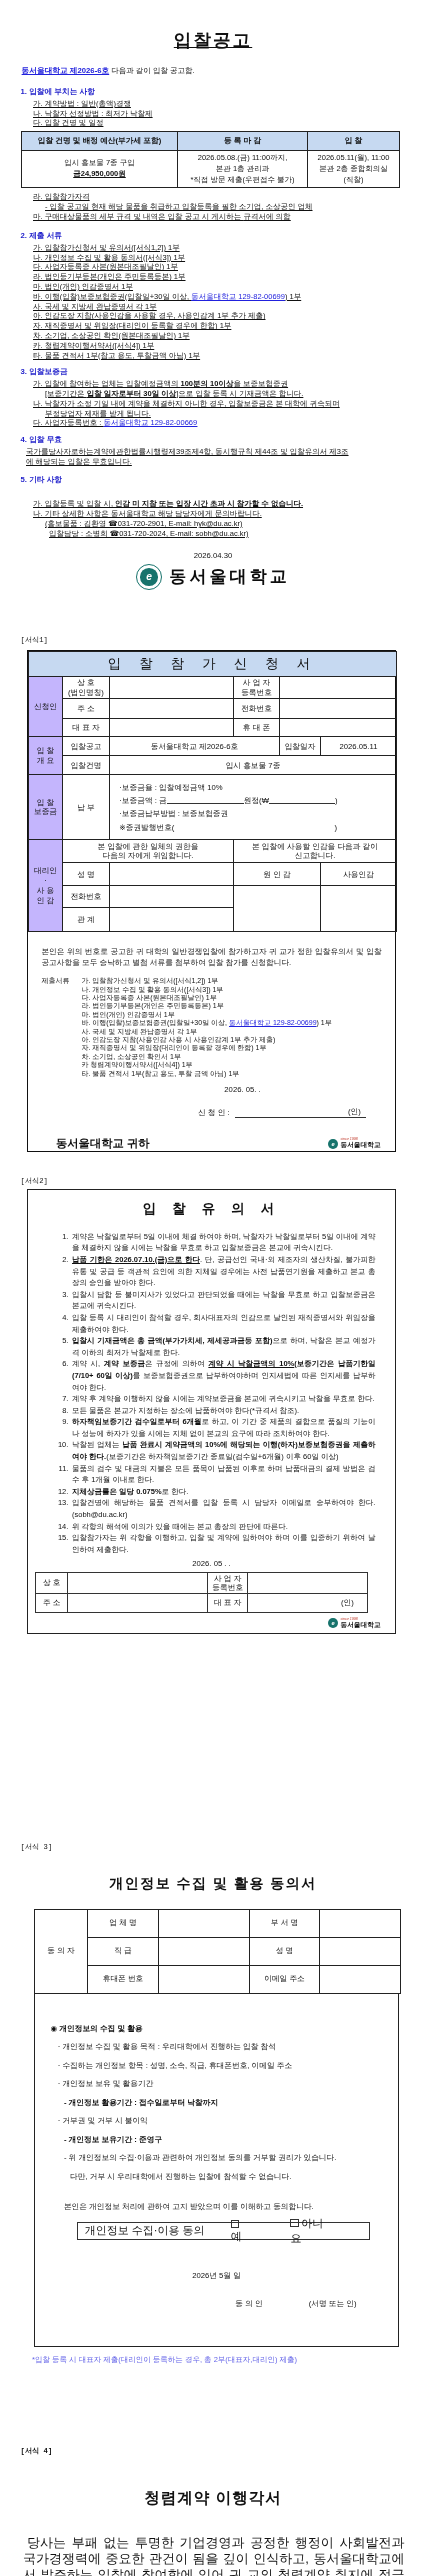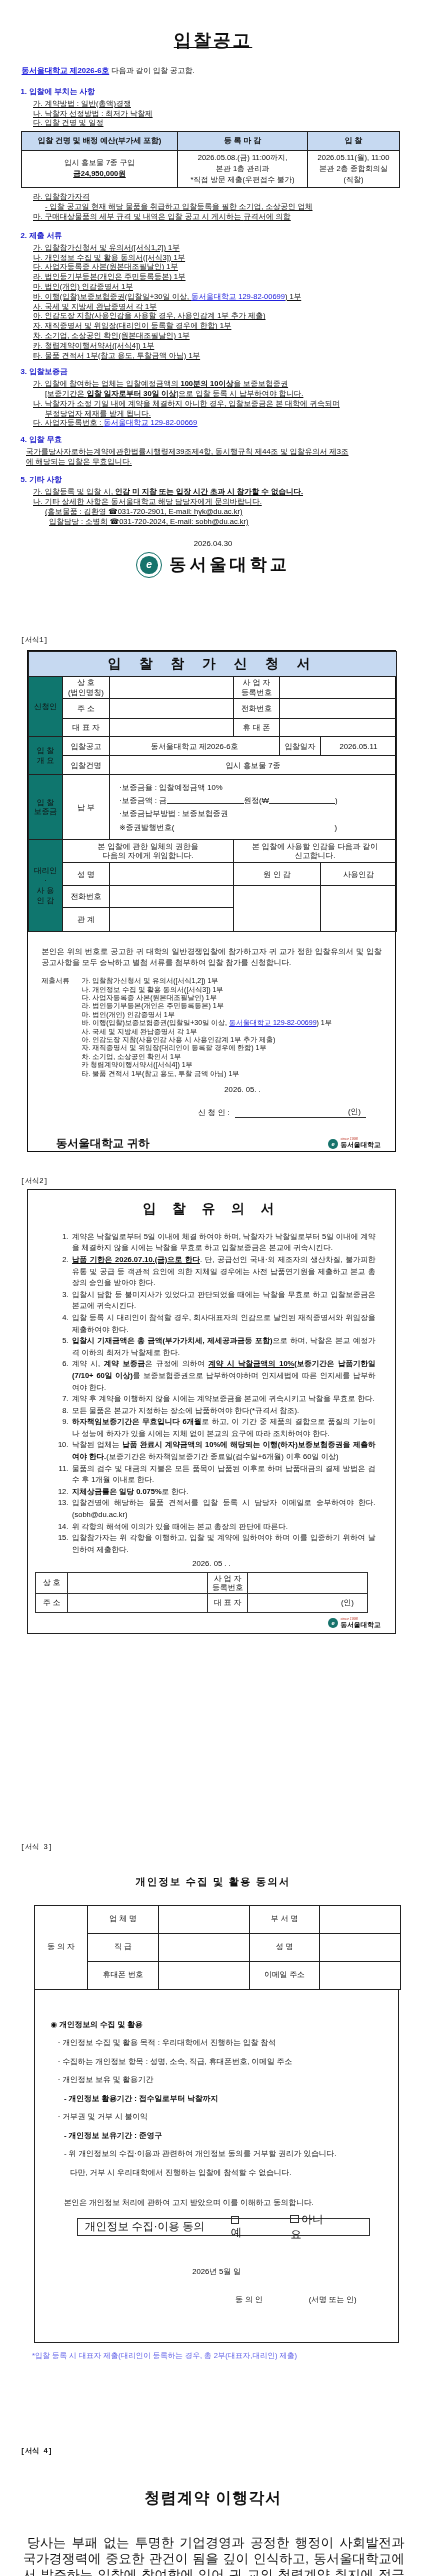--- a/index.html
+++ b/index.html
@@ -37,22 +37,22 @@
   .biglogo{width:24px;height:24px;border-radius:50%;border:0.8px solid #17736c;
            display:flex;align-items:center;justify-content:center;}
   .biglogo .in{width:17.5px;height:17.5px;border-radius:50%;background:#17736c;color:#fff;
            display:flex;align-items:center;justify-content:center;font-size:10.3px;font-weight:700;font-style:italic;}
   .univname{font-size:17px;font-weight:700;letter-spacing:3.1px;color:#0d0d0d;}
 
   .tag{margin-left:20.6px;font-size:7.2px;font-family:Liberation Mono, monospace;}
   .formbox{margin:5.2px 20.6px 0 27px;width:369px;border:1.3px solid #111;box-sizing:border-box;background:#fff;}
   .ftable{width:100%;table-layout:fixed;font-size:7.7px;}
   .ftable td{border:0.5px solid #222;text-align:center;vertical-align:middle;padding:1px 1.5px;line-height:9.8px;}
-  .fhdr{background:#c6d9f1;font-size:13.4px;font-weight:700;letter-spacing:7.2px;height:21.6px;}
-  .bluecell{background:#0f766e;}
+  .fhdr{background:#c6d9f1;font-size:13.4px;font-weight:400;letter-spacing:7.2px;height:21.6px;}
+  .bluecell{background:#c4b5fd;}
   .leftcell{text-align:left !important;padding-left:9.3px !important;line-height:13.4px !important;}
   .blank{display:inline-block;border-bottom:0.5px solid #333;height:7.2px;vertical-align:-1px;}
 
   .pledge{margin:13.4px 13.4px 0 13.4px;font-size:7.7px;line-height:11.6px;text-align:justify;}
   .docsrow{display:flex;margin:8.2px 9.3px 0 13.4px;font-size:7px;line-height:8.4px;}
   .docsrow .dlabel{width:40px;flex:none;}
   .dline{white-space:nowrap;}
   .f1date{text-align:center;margin:7.2px 0 0 62px;font-size:7.7px;}
   .signrow{display:flex;align-items:flex-end;margin:12.4px 0 0 170px;font-size:7.7px;}
   .signline{display:inline-block;width:126px;border-bottom:0.5px solid #333;text-align:right;padding-right:5.2px;margin-left:5.2px;}
@@ -69,21 +69,21 @@
   .f2title{margin-top:10.3px;text-align:center;font-size:13.4px;font-weight:700;letter-spacing:6.2px;}
   .f2items{margin:12.4px 19.6px 0 26px;font-size:7.5px;line-height:11.6px;}
   .oli{display:flex;}
   .oli .num{width:14.4px;flex:none;text-align:right;padding-right:3.6px;}
   .oli .itxt{flex:1;text-align:justify;}
   .f2date{text-align:center;font-size:7.7px;margin-top:3.1px;}
   .f2table{margin:4.1px 0 0 7.2px;width:332px;table-layout:fixed;font-size:7.7px;}
   .f2table td{border:0.5px solid #333;text-align:center;vertical-align:middle;line-height:9.3px;padding:1px;}
   .f2logorow{display:flex;justify-content:flex-end;margin:5.2px 14.4px 4.1px 0;}
 
-  .f3title{margin-top:23px;text-align:center;font-size:10px;font-weight:700;letter-spacing:1.5px;}
+  .f3title{margin-top:23px;text-align:center;font-size:14px;font-weight:700;letter-spacing:1.5px;}
   .f3table{margin:15.5px 0 0 34px;width:365px;table-layout:fixed;font-size:7.7px;}
   .f3table td{border:0.8px solid #222;text-align:center;vertical-align:middle;height:27px;padding:0 1.5px;}
   .f3box{margin-left:34px;width:365px;border:0.8px solid #222;border-top:none;box-sizing:border-box;height:353px;}
   .f3inner{padding:26px 15.5px 0 15.5px;font-size:7.7px;}
   .f3inner .bl0{line-height:18.5px;}
   .f3inner .dash{padding-left:13.4px;}
   .agreeintro{margin-top:13.4px;padding-left:13.4px;line-height:15.5px;}
   .consentbox{margin:7.2px 12.4px 0 26px;border:0.5px solid #333;height:15.5px;display:flex;align-items:center;font-size:11px;}
   .consentbox .clabel{padding-left:7.2px;width:170px;}
   .cbx{display:inline-block;width:6.2px;height:6.2px;border:0.6px solid #333;margin-right:2.6px;vertical-align:-0.5px;}
@@ -158,31 +158,31 @@
         <div class="dline">사. 국세 및 지방세 완납증명서 각 1부</div>
         <div class="dline">아. 인감도장 지참(사용인감을 사용할 경우, 사용인감계 1부 추가 제출)</div>
         <div class="dline">자. 재직증명서 및 위임장(대리인이 등록할 경우에 한함) 1부</div>
         <div class="dline">차. 소기업, 소상공인 확인(원본대조필날인)   1부</div>
         <div class="dline">카. 청렴계약이행서약서([서식4]) 1부</div>
         <div class="dline">타. 물품 견적서 1부(참고 용도, 투찰금액 아님) 1부</div>
       </div>
 
     <div class="bh" style="margin-top:6.7px">3. 입찰보증금</div>
     <div class="ln" style="margin-top:2.1px"><span>가. 입찰에 참여하는 업체는 입찰예정금액의 </span><span class="bu">100분의 10이상</span><span>을 보증보험증권</span></div>
-    <div class="ln ind"><span>[보증기간은 </span><span class="b">입찰 일자로부터 30일 이상</span><span>]으로 입찰 등록 시 납부하여야 합니다.</span></div>
+    <div class="ln ind"><span>[보증기간은 </span><span class="b">입찰 일자로부터 30일 이상</span><span>]으로 입찰 등록 시 기재금액은 합니다.</span></div>
     <div class="ln">나. 낙찰자가 소정 기일 내에 계약을 체결하지 아니한 경우, 입찰보증금은 본 대학에 귀속되며</div>
     <div class="ln ind">부정당업자 제재를 받게 됩니다.</div>
     <div class="ln"><span>다. 사업자등록번호 : </span><span class="bl">동서울대학교 129-82-00669</span></div>
 
     <div class="bh" style="margin-top:6.7px">4. 입찰 무효</div>
     <div class="ln s4" style="margin-top:2.1px">국가를당사자로하는계약에관한법률시행령제39조제4항, 동시행규칙 제44조 및 입찰유의서 제3조</div>
     <div class="ln s4">에 해당되는 입찰은 무효입니다.</div>
 
     <div class="bh" style="margin-top:8.8px">5. 기타 사항</div>
-    <div class="ln" style="margin-top:2px"><span>가. 입찰등록 및 입찰 시, </span><span class="bu">인감 미 지참 또는 입장 시간 초과 시 참가할 수 없습니다.</span></div>
+    <div class="ln" style="margin-top:14px"><span>가. 입찰등록 및 입찰 시, </span><span class="bu">인감 미 지참 또는 입장 시간 초과 시 참가할 수 없습니다.</span></div>
     <div class="ln">나. 기타 상세한 사항은 동서울대학교 해당 담당자에게 문의바랍니다.</div>
     <div class="ln ind">(홍보물품 : 김환영  ☎031-720-2901,  E-mail: hyk@du.ac.kr)</div>
     <div class="ln ind2">입찰담당 : 소병희  ☎031-720-2024,  E-mail: sobh@du.ac.kr)</div>
 
     <div class="cdate">2026.04.30</div>
     <div class="logorow">
       <div class="biglogo">
           <div class="in">e</div>
         </div>
       <div class="univname">동서울대학교</div>
@@ -360,21 +360,21 @@
           <div class="oli">
             <span class="num">7.</span>
             <span class="itxt"><span>계약 후 계약을 이행하지 않을 시에는 계약보증금을 본교에 귀속시키고 낙찰을 무효로 한다.</span></span>
           </div>
           <div class="oli">
             <span class="num">8.</span>
             <span class="itxt"><span>모든 물품은 본교가 지정하는 장소에 납품하여야 한다(*규격서 참조).</span></span>
           </div>
           <div class="oli">
             <span class="num">9.</span>
-            <span class="itxt"><span class="b">하자책임보증기간은 무효입니다 6개월</span><span>로 하고, 이 기간 중 제품의 결함으로 품질의 기능이나 성능에 하자가 있을 시에는 지체 없이 본교의 요구에 따라 조치하여야 한다.</span></span>
+            <span class="itxt"><span class="b">하자책임보증기간 검수일로부터 6개월</span><span>로 하고, 이 기간 중 제품의 결함으로 품질의 기능이나 성능에 하자가 있을 시에는 지체 없이 본교의 요구에 따라 조치하여야 한다.</span></span>
           </div>
           <div class="oli">
             <span class="num">10.</span>
             <span class="itxt"><span>낙찰된 업체는 </span><span class="b">납품 완료시 계약금액의 10%에 해당되는 이행(하자)보증보험증권을 제출하여야 한다.</span><span>(보증기간은 하자책임보증기간 종료일(검수일+6개월) 이후 60일 이상)</span></span>
           </div>
           <div class="oli">
             <span class="num">11.</span>
             <span class="itxt"><span>물품의 검수 및 대금의 지불은 모든 품목이 납품된 이후로 하며 납품대금의 결제 방법은 검수 후 1개월 이내로 한다.</span></span>
           </div>
           <div class="oli">

